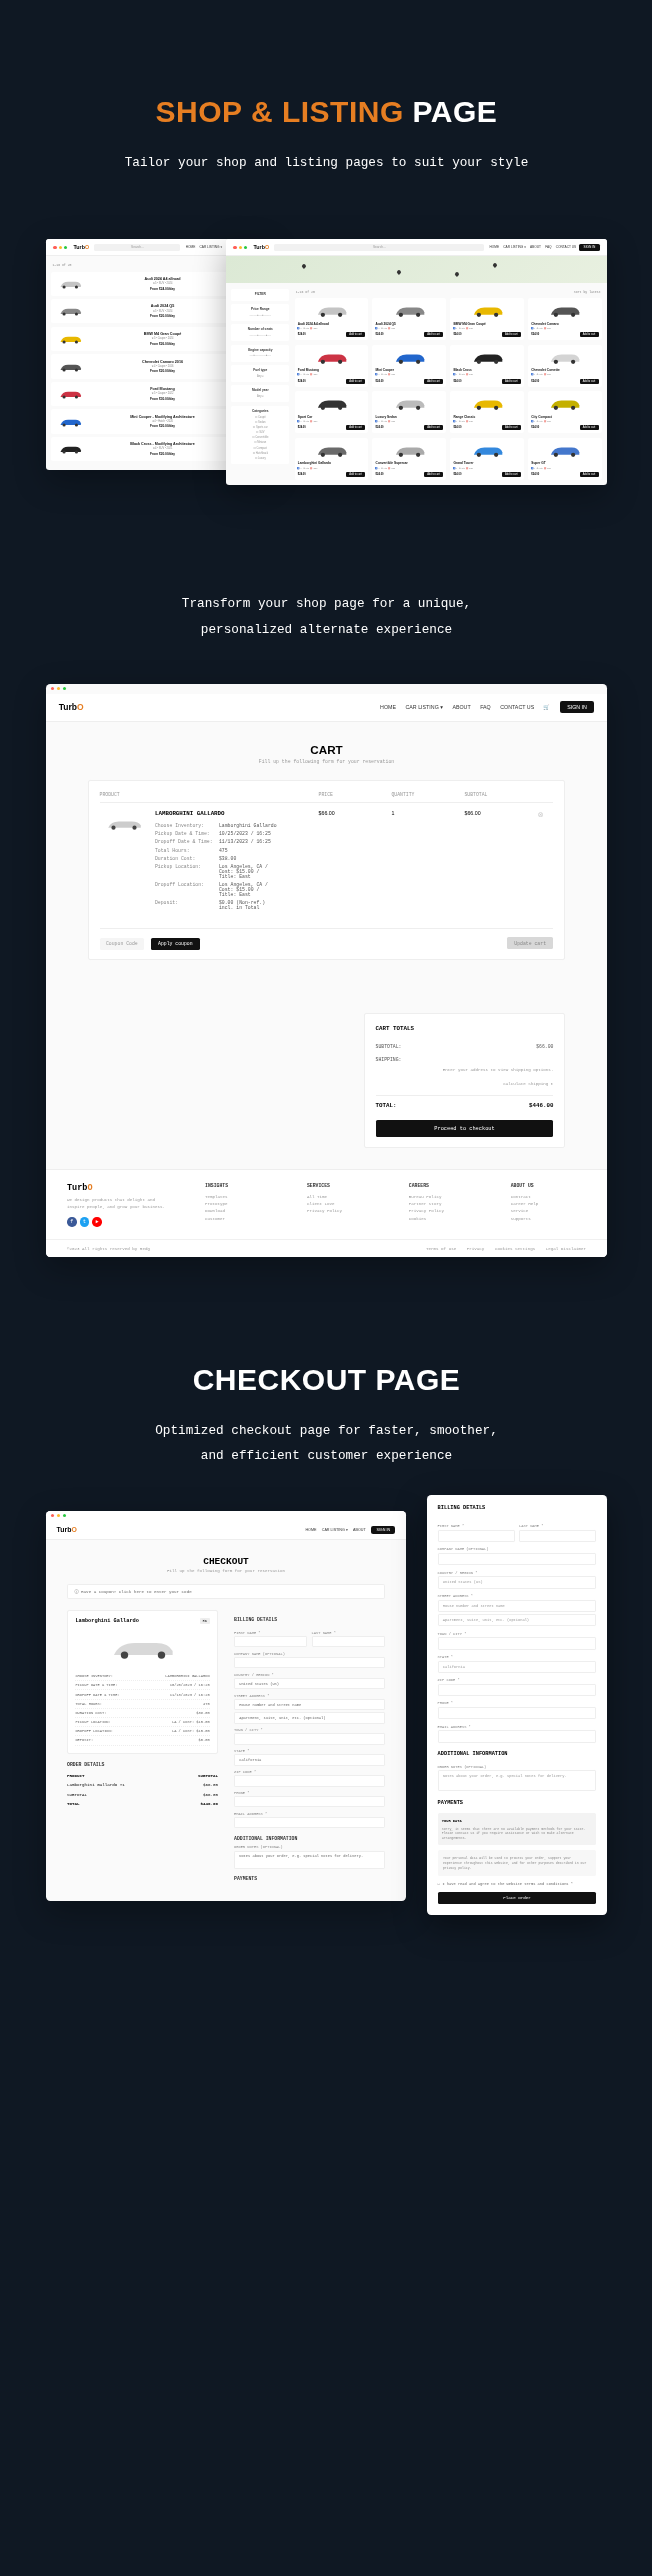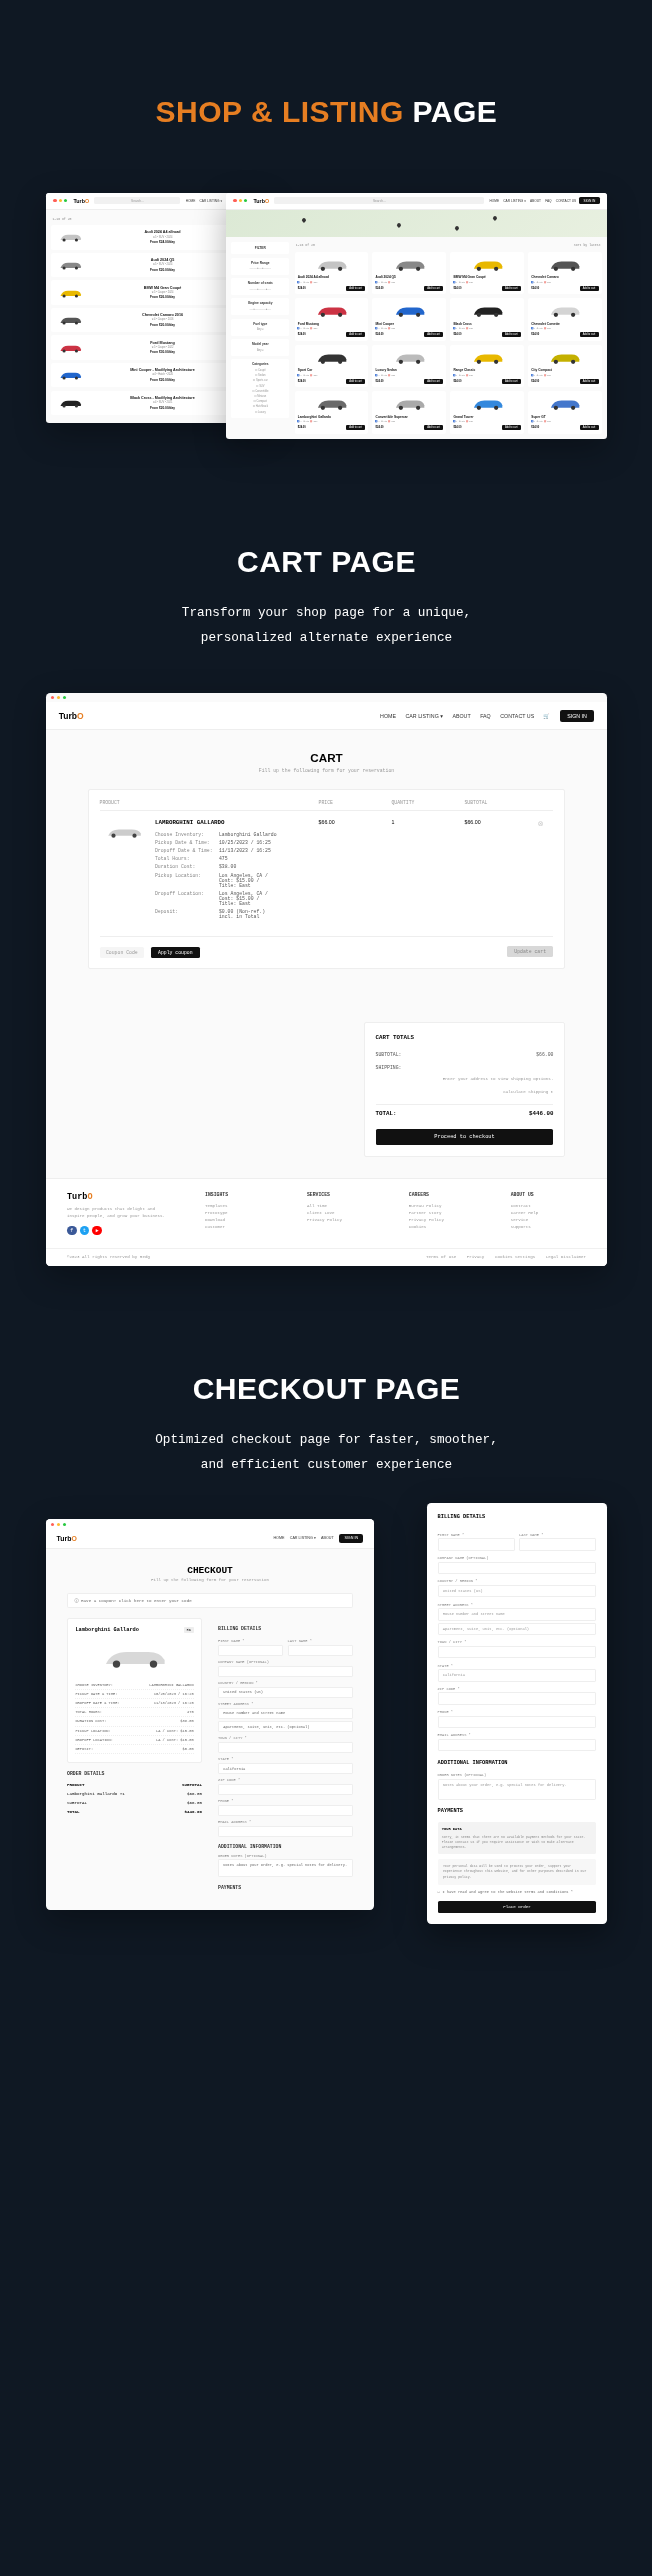--- a/index.html
+++ b/index.html
@@ -196,21 +196,21 @@
     .social { display:flex; gap:3.2px; margin-top:6.4px; }
     .social-icon { width:9.5px; height:9.5px; border-radius:50%; display:flex; align-items:center; justify-content:center; font-size:4.8px; color:#fff; }
     .footer-col { flex:1; }
     .footer-col-title { font-size:4.8px; font-weight:bold; margin-bottom:5.3px; color:#333; }
     .footer-link { font-size:4.2px; color:#999; padding:1.6px 0; }
     .footer-bottom { background:#fff; padding:6.4px 21px; display:flex; justify-content:space-between; font-size:4.2px; color:#999; border-top:0.5px solid #f0f0f0; font-family:'Courier New',monospace;}
     
     .checkout-container { position:relative; width:561px; margin:0 auto; height:477px; }
     .checkout-card-1 {
       position:absolute; left:0; top:0;
-      width:328px; background:#fafafa; border-radius:4.2px; overflow:hidden;
+      width:360px; background:#fafafa; border-radius:4.2px; overflow:hidden;
       box-shadow:0 10.6px 32px rgba(0,0,0,0.3);
     }
     .checkout-card-2 {
       position:absolute; right:0; top:-16px;
       width:180px; background:#fff; border-radius:4.2px; overflow:hidden;
       box-shadow:0 10.6px 32px rgba(0,0,0,0.4);
       padding:10.6px;
       font-family:'Courier New',monospace;
     }
     .co-body { padding:16px 21px; font-family:'Courier New',monospace; text-align:left; }
@@ -242,20 +242,21 @@
     .tab-head { font-size:3.7px; font-weight:bold; padding:1.6px 0;}
     .tab-body { font-size:3.2px; color:#888; line-height:1.5; margin-top:2.1px;}
   </style>
 </head>
 <body>
 
 <div class="section">
   <h2 class="section-title">
     <span class="title-orange">SHOP &amp; LISTING</span><span class="title-white"> PAGE</span>
   </h2>
+  <p class="section-desc">Tailor your shop and listing pages to suit your style</p>
 
   <div class="mockup-container">
 
     <div class="shop-mockup-1">
       <div class="mockup-header">
         <div class="traffic-lights">
           <div class="light red"></div>
             <div class="light yellow"></div>
             <div class="light green"></div>
         </div>
@@ -758,23 +759,20 @@
                 </div>
               </div>
             </div>
         </div>
       </div>
     </div>
   </div>
 </div>
 
 <div class="section" style="margin-top:106px;">
-  <h2 class="section-title">
-    <span class="title-white">CART PAGE</span>
-  </h2>
   <p class="section-desc">
     <span>Transform your shop page for a unique,</span><br>
     <span>personalized alternate experience</span>
   </p>
 
   <div class="cart-mockup">
     <div style="padding:3.2px 5.3px;display:flex;gap:2.6px;">
         <div class="light red"></div>
         <div class="light yellow"></div>
         <div class="light green"></div>

